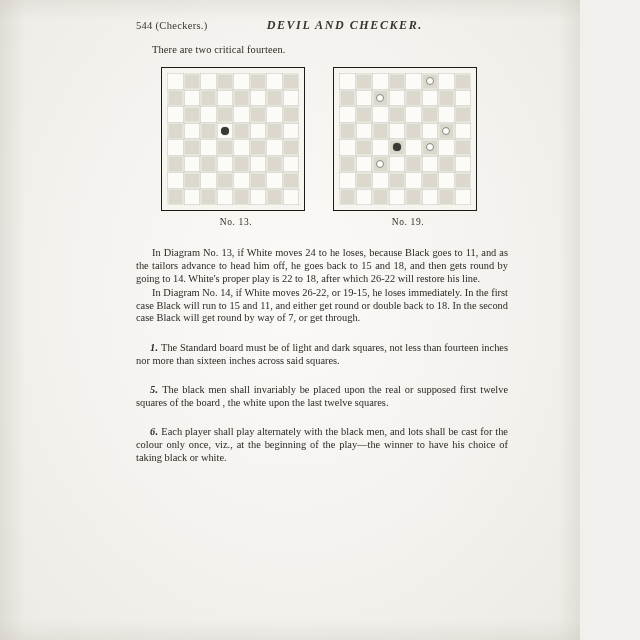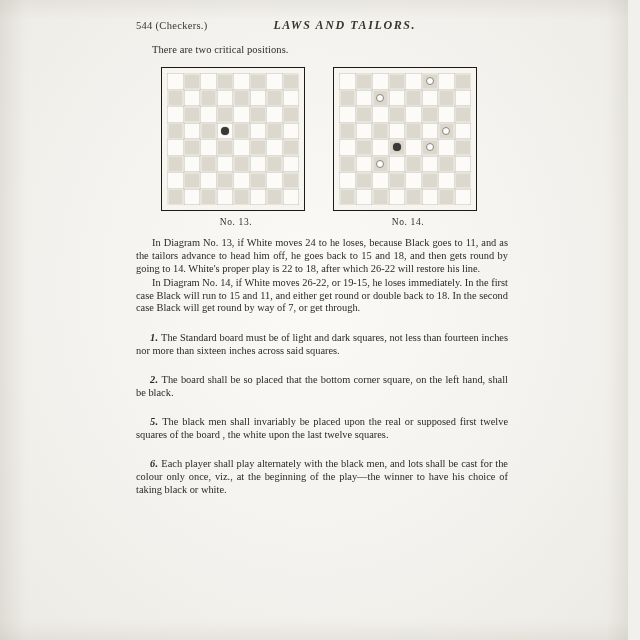--- a/index.html
+++ b/index.html
@@ -8,21 +8,21 @@
   }
   body {
     width: 640px;
     height: 640px;
     background: #f2f0ec;
     font-family: "Liberation Serif", serif;
     overflow: hidden;
   }
   #page {
     position: relative;
-    width: 628px;
+    width: 580px;
     height: 640px;
     background:
       radial-gradient(ellipse at 50% 45%, #fbfaf7 0%, #f4f2ee 55%, #eceae4 100%);
   }
   
   #page:before {
     content: "";
     position: absolute;
     inset: 0;
     pointer-events: none;
@@ -138,21 +138,21 @@
   .diagram-caption {
     text-align: center;
     font-size: 9.5px;
     margin-top: 6px;
     letter-spacing: 0.6px;
     color: #2e2c27;
   }
 
   
   .body-block {
-    margin-top: 10px;
+    margin-top: 20px;
     font-size: 10.4px;
     line-height: 1.24;
     text-align: justify;
     color: #2b2925;
   }
   .body-block p {
     margin: 0 0 1px 0;
     text-indent: 16px;
   }
 
@@ -183,24 +183,24 @@
   }
 </style>
 </head>
 <body>
 
 <div id="page">
   <div class="content">
 
     <div class="runhead">
       <div class="folio">544 (Checkers.)</div>
-      <div class="title">LAWS AND TAILORS.</div>
+      <div class="title">DEVIL AND CHECKER.</div>
     </div>
 
-    <div class="lead">There are two critical positions.</div>
+    <div class="lead">There are two critical fourteen.</div>
 
     <div class="diagrams">
       <div class="diagram-wrap">
         <div class="board-frame">
           <div class="board" id="board-0">
               <div class="sq light"></div>
               <div class="sq dark"></div>
               <div class="sq light"></div>
               <div class="sq dark"></div>
               <div class="sq light"></div>
@@ -343,31 +343,30 @@
               <div class="sq dark"></div>
               <div class="sq light"></div>
               <div class="sq dark"></div>
               <div class="sq light"></div>
               <div class="sq dark"></div>
               <div class="sq light"></div>
               <div class="sq dark"></div>
               <div class="sq light"></div>
             </div>
         </div>
-        <div class="diagram-caption">No. 14.</div>
+        <div class="diagram-caption">No. 19.</div>
       </div>
     </div>
 
     <div class="body-block">
       <p>In Diagram No. 13, if White moves 24 to he loses, because Black goes to 11, and as the tailors advance to head him off, he goes back to 15 and 18, and then gets round by going to 14.   White's proper play is 22 to 18, after which 26-22 will restore his line.</p>
       <p>In Diagram No. 14, if White moves 26-22, or 19-15, he loses immediately.   In the first case Black will run to 15 and  11, and either get round or double back to 18.   In the second case Black will get round by way of 7, or get through.</p>
     </div>
 
 
     <div class="laws" id="laws-list">
         <p class="law"><span class="num">1. </span><span> The Standard board must be of light and dark squares, not less than fourteen inches nor more than  sixteen inches across said squares.</span></p>
-        <p class="law"><span class="num">2. </span><span> The board shall be so placed that the bottom corner square, on the left hand, shall be black.</span></p>
         <p class="law"><span class="num">5. </span><span> The black men shall invariably be placed upon the real or supposed first twelve squares of the board , the white upon the last twelve squares.</span></p>
         <p class="law"><span class="num">6. </span><span> Each player shall play alternately with the black men, and lots shall be cast for the colour only once, viz., at the beginning of the play—the winner to have his choice of taking black or white.</span></p>
       </div>
 
   </div>
 </div>
 
 </body></html>

